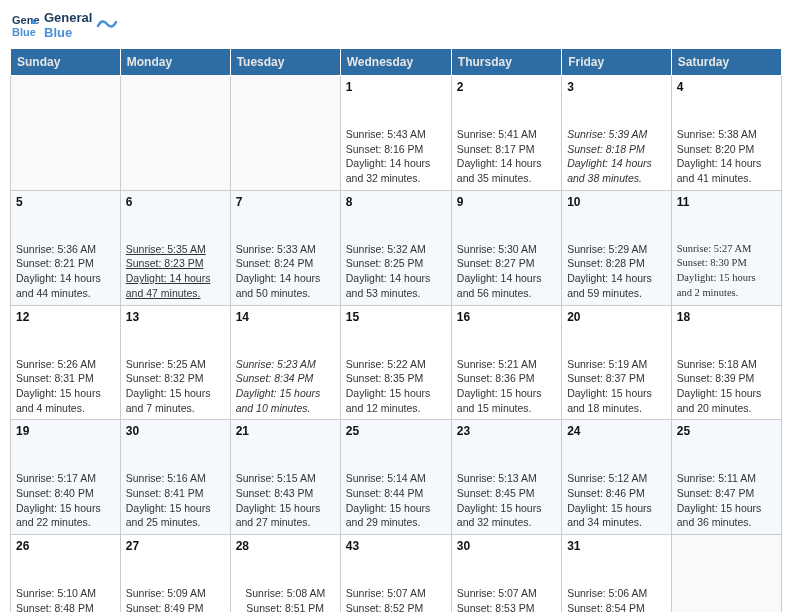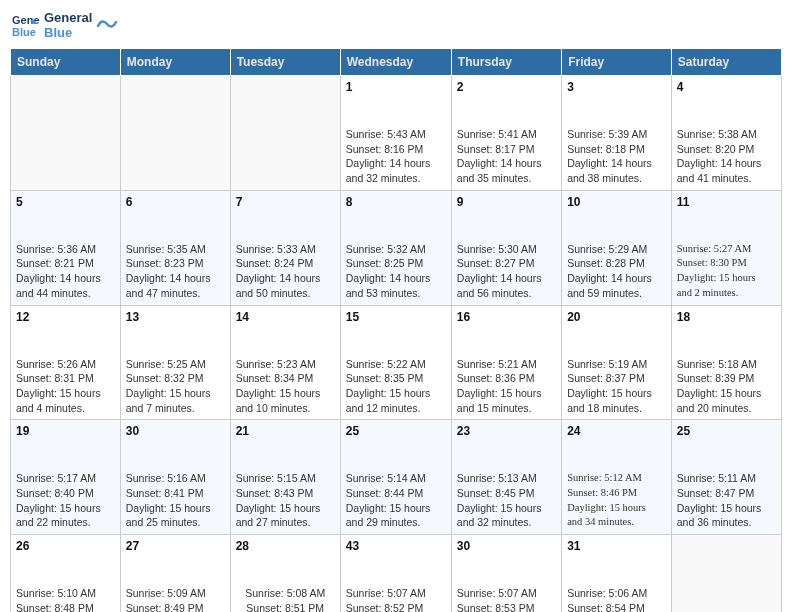--- a/index.html
+++ b/index.html
@@ -130,21 +130,21 @@
         </td>
         <td>
           <div class="day-number">2</div>
           <div class="day-info" style="white-space: pre-line;">Sunrise: 5:41 AM
 Sunset: 8:17 PM
 Daylight: 14 hours
 and 35 minutes.</div>
         </td>
         <td>
           <div class="day-number">3</div>
-          <div class="day-info" style="white-space: pre-line;">Sunrise: 5:39 AM
+          <div class="day-info" style="white-space: pre-line; font-style: italic;">Sunrise: 5:39 AM
 Sunset: 8:18 PM
 Daylight: 14 hours
 and 38 minutes.</div>
         </td>
         <td>
           <div class="day-number">4</div>
           <div class="day-info" style="white-space: pre-line;">Sunrise: 5:38 AM
 Sunset: 8:20 PM
 Daylight: 14 hours
 and 41 minutes.</div>
@@ -153,21 +153,21 @@
       <tr>
         <td>
           <div class="day-number">5</div>
           <div class="day-info" style="white-space: pre-line;">Sunrise: 5:36 AM
 Sunset: 8:21 PM
 Daylight: 14 hours
 and 44 minutes.</div>
         </td>
         <td>
           <div class="day-number">6</div>
-          <div class="day-info" style="white-space: pre-line;">Sunrise: 5:35 AM
+          <div class="day-info" style="white-space: pre-line; text-decoration: underline;">Sunrise: 5:35 AM
 Sunset: 8:23 PM
 Daylight: 14 hours
 and 47 minutes.</div>
         </td>
         <td>
           <div class="day-number">7</div>
           <div class="day-info" style="white-space: pre-line;">Sunrise: 5:33 AM
 Sunset: 8:24 PM
 Daylight: 14 hours
 and 50 minutes.</div>
@@ -211,21 +211,21 @@
         </td>
         <td>
           <div class="day-number">13</div>
           <div class="day-info" style="white-space: pre-line;">Sunrise: 5:25 AM
 Sunset: 8:32 PM
 Daylight: 15 hours
 and 7 minutes.</div>
         </td>
         <td>
           <div class="day-number">14</div>
-          <div class="day-info" style="white-space: pre-line;">Sunrise: 5:23 AM
+          <div class="day-info" style="white-space: pre-line; font-style: italic;">Sunrise: 5:23 AM
 Sunset: 8:34 PM
 Daylight: 15 hours
 and 10 minutes.</div>
         </td>
         <td>
           <div class="day-number">15</div>
           <div class="day-info" style="white-space: pre-line;">Sunrise: 5:22 AM
 Sunset: 8:35 PM
 Daylight: 15 hours
 and 12 minutes.</div>
@@ -283,21 +283,21 @@
         </td>
         <td>
           <div class="day-number">23</div>
           <div class="day-info" style="white-space: pre-line;">Sunrise: 5:13 AM
 Sunset: 8:45 PM
 Daylight: 15 hours
 and 32 minutes.</div>
         </td>
         <td>
           <div class="day-number">24</div>
-          <div class="day-info" style="white-space: pre-line; font-family: Liberation Serif, serif;">Sunrise: 5:12 AM
+          <div class="day-info" style="white-space: pre-line;">Sunrise: 5:12 AM
 Sunset: 8:46 PM
 Daylight: 15 hours
 and 34 minutes.</div>
         </td>
         <td>
           <div class="day-number">25</div>
           <div class="day-info" style="white-space: pre-line;">Sunrise: 5:11 AM
 Sunset: 8:47 PM
 Daylight: 15 hours
 and 36 minutes.</div>

